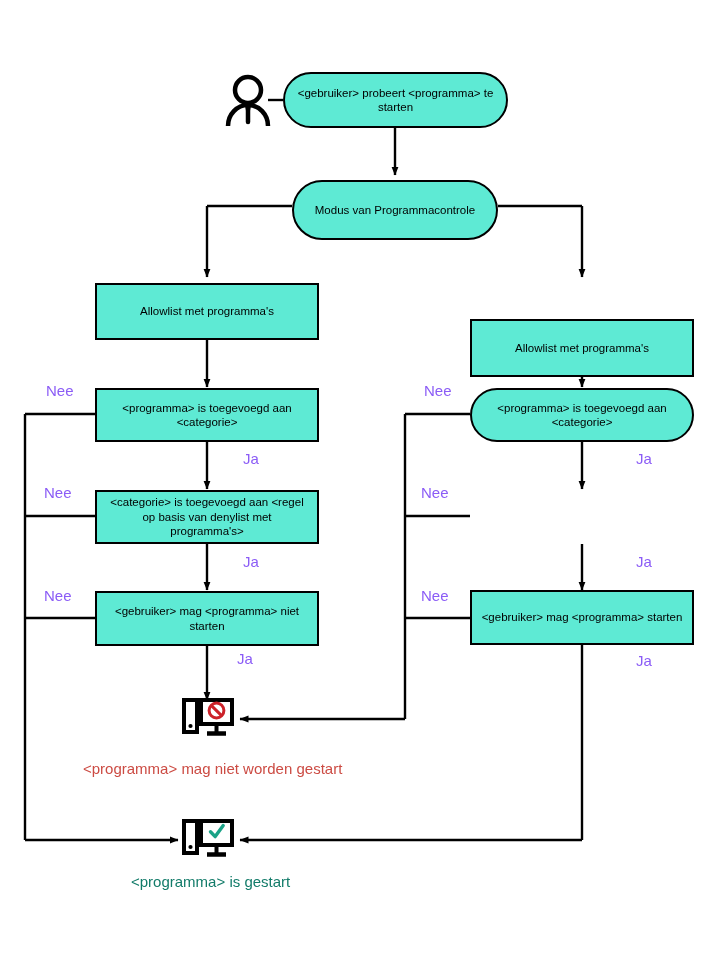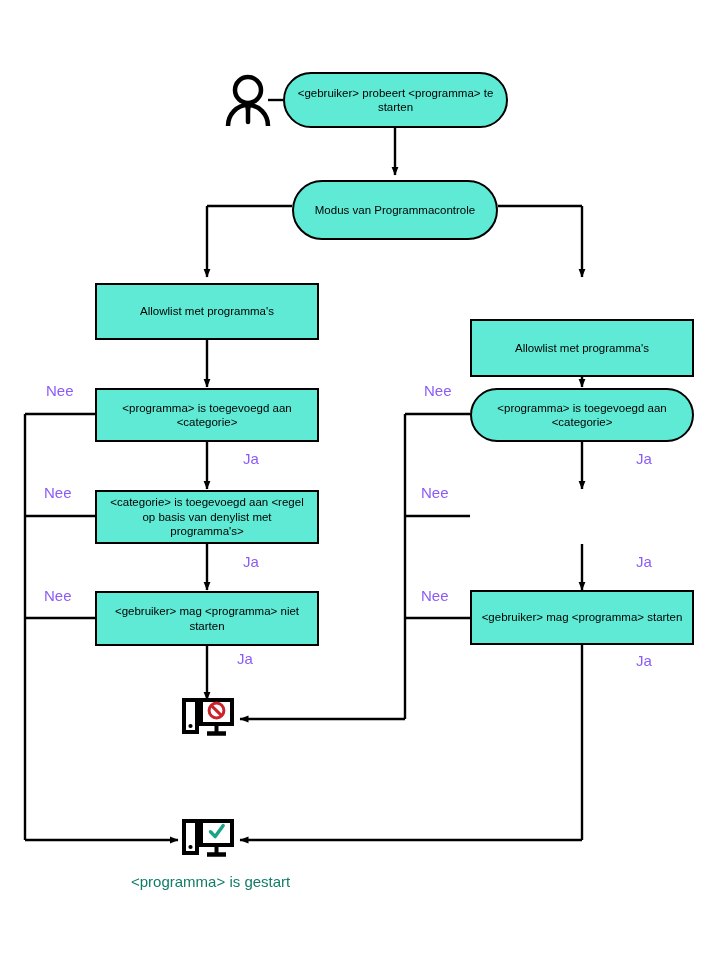--- a/index.html
+++ b/index.html
@@ -181,20 +181,21 @@
       <rect x="2" y="3" width="13" height="32" fill="none" stroke="#000000" stroke-width="4"></rect>
       <circle cx="8.5" cy="29" r="2.1" fill="#000000"></circle>
       <rect x="19" y="3" width="31" height="24" fill="none" stroke="#000000" stroke-width="4"></rect>
       <path d="M34.5,27 L34.5,35" stroke="#000000" stroke-width="4"></path>
       <path d="M25,36.5 L44,36.5" stroke="#000000" stroke-width="4.5"></path>
       <circle cx="34.5" cy="13.5" r="7.4" fill="#ffffff" stroke="#cc2229" stroke-width="3"></circle>
       <path d="M29.4,8.6 L39.6,18.6" stroke="#cc2229" stroke-width="3"></path>
     </svg>
   </div>
 
+  <div class="caption deny" style="left:83px; top:760px;">&lt;programma&gt; mag niet worden gestart</div>
 
   <div class="icon-box" style="left:182px; top:818px;">
     <svg width="52" height="46" viewBox="0 0 52 46">
       <rect x="2" y="3" width="13" height="32" fill="none" stroke="#000000" stroke-width="4"></rect>
       <circle cx="8.5" cy="29" r="2.1" fill="#000000"></circle>
       <rect x="19" y="3" width="31" height="24" fill="none" stroke="#000000" stroke-width="4"></rect>
       <path d="M34.5,27 L34.5,35" stroke="#000000" stroke-width="4"></path>
       <path d="M25,36.5 L44,36.5" stroke="#000000" stroke-width="4.5"></path>
       <path d="M28.5,13.8 L33.2,18.6 L41.2,7.6" fill="none" stroke="#1aa387" stroke-width="3.4" stroke-linecap="round" stroke-linejoin="round"></path>
     </svg>

